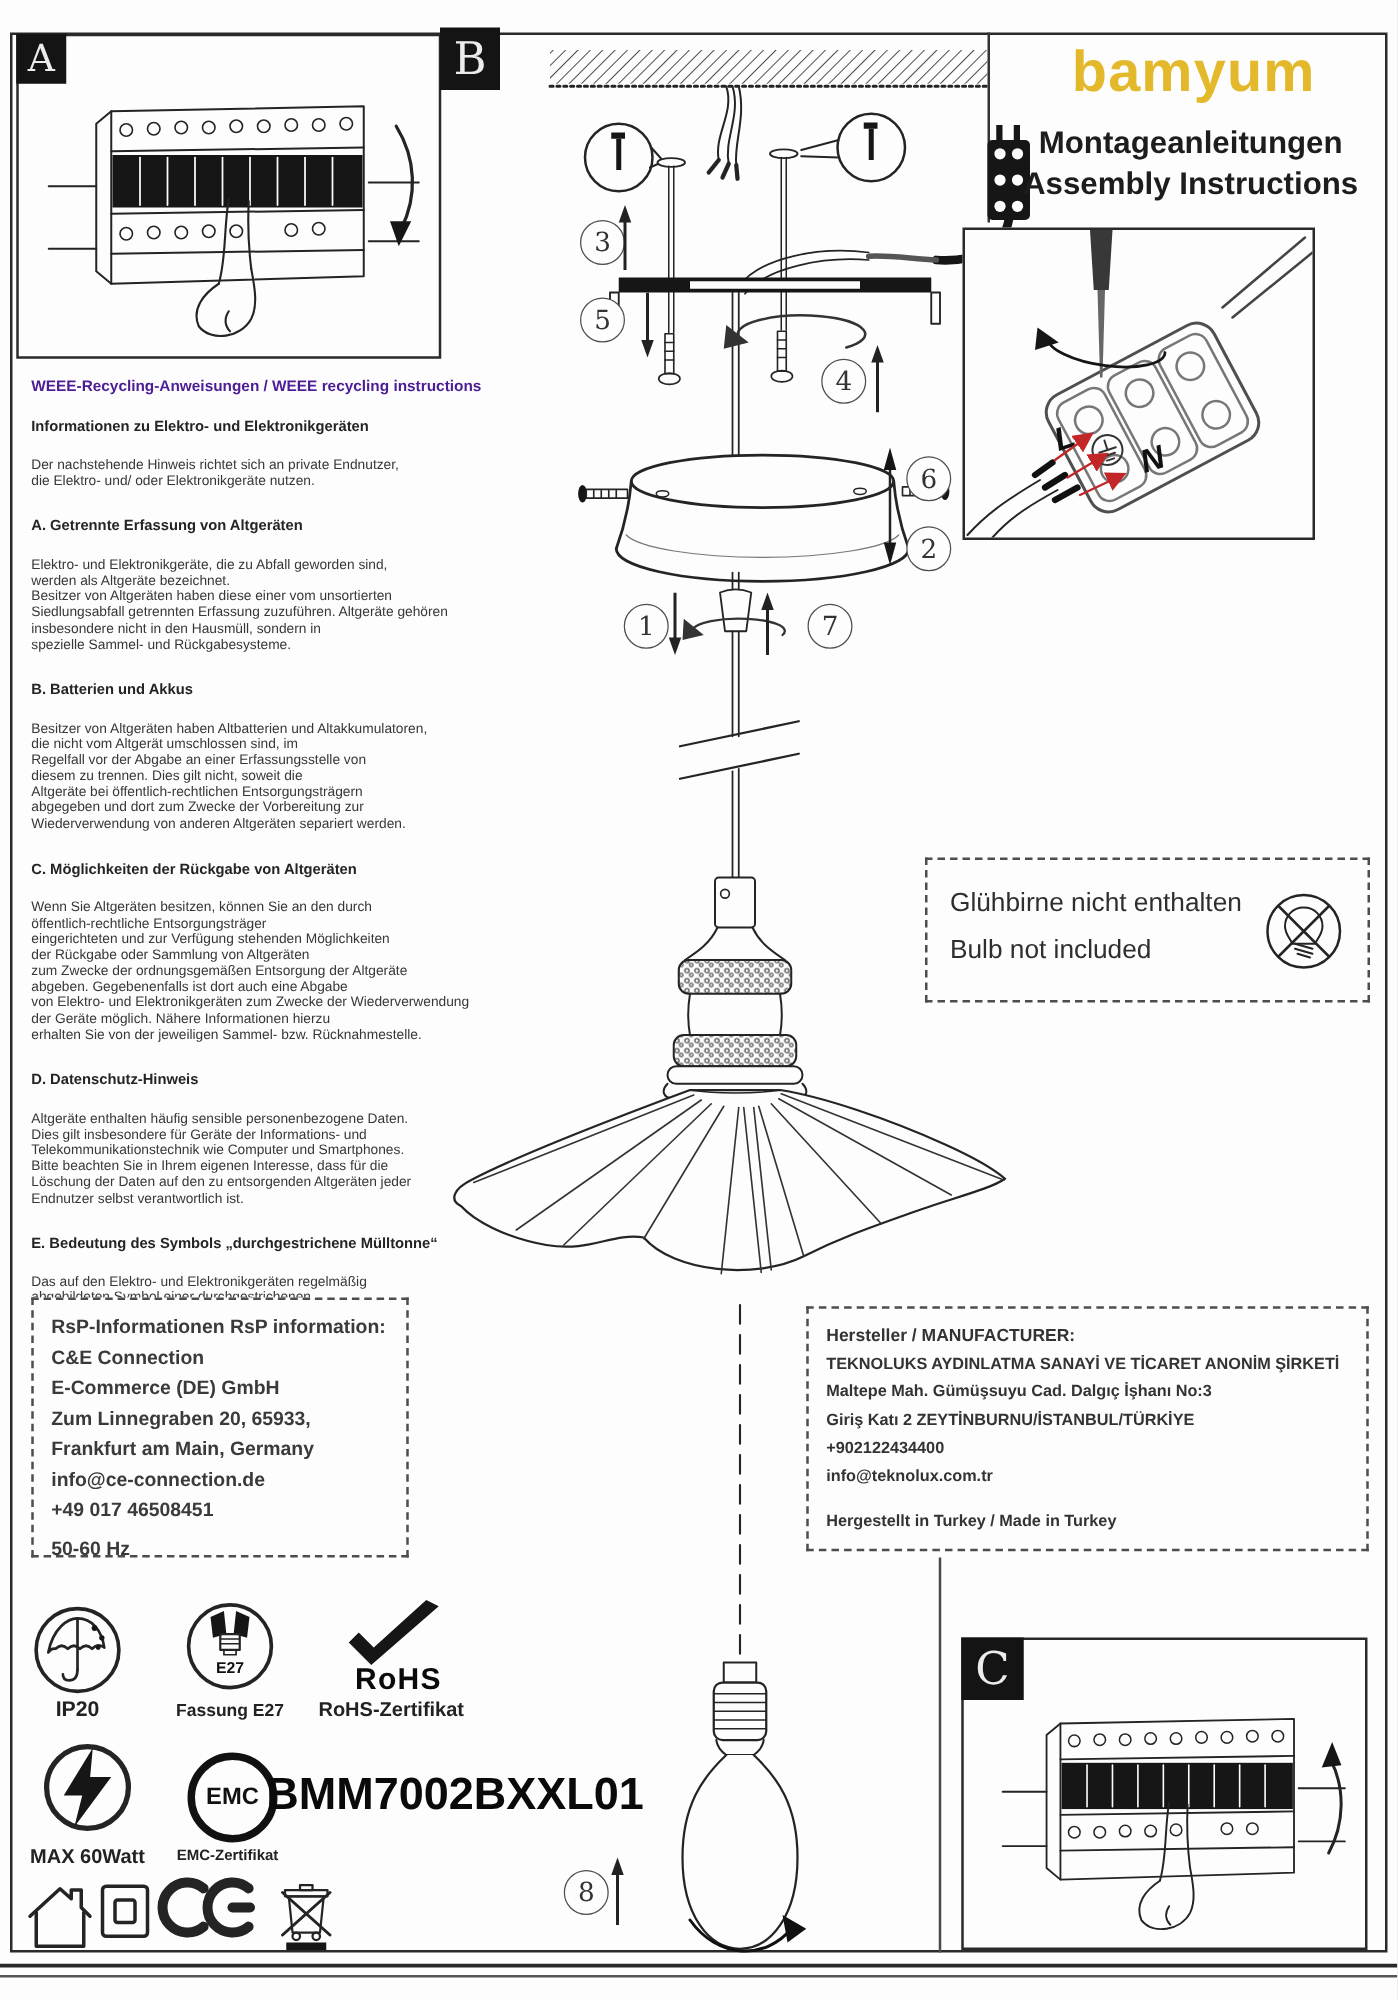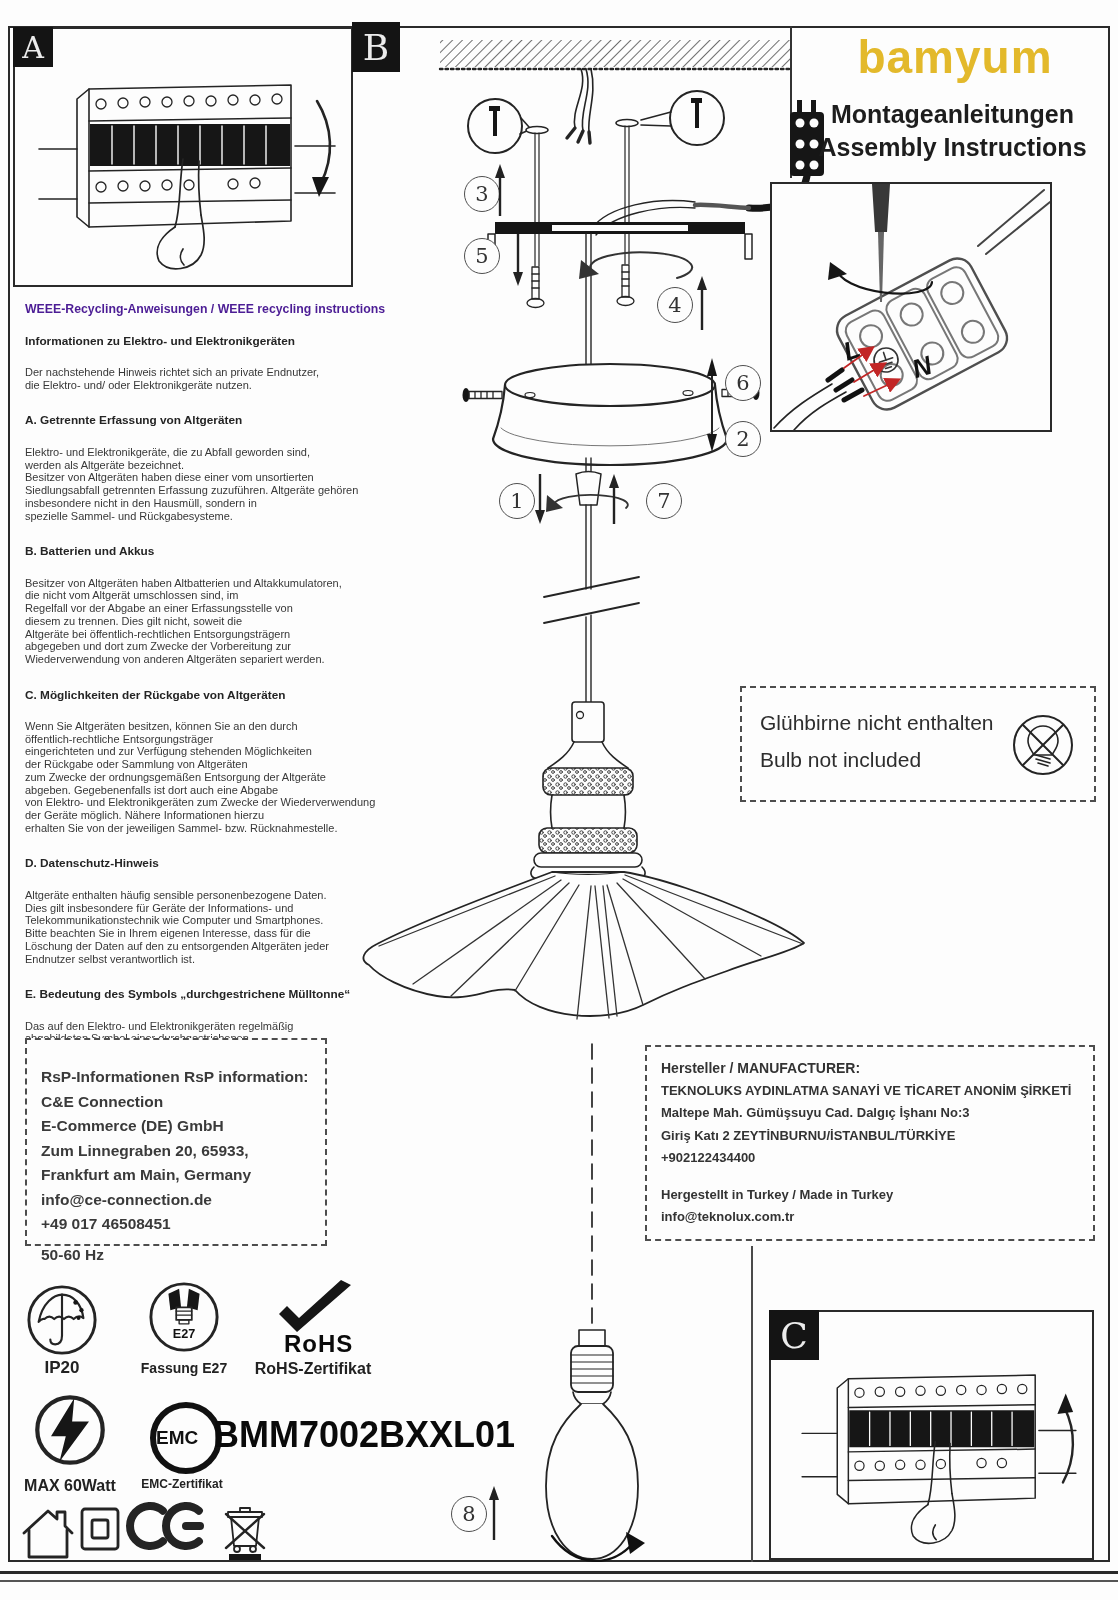--- a/index.html
+++ b/index.html
@@ -23,21 +23,21 @@
   .weee h4{font-size:11.8px;margin:0 0 5px 0;color:#242424;}
   .weee p{margin:0 0 10px 0;}
   .rsp{font-size:15.5px;font-weight:700;line-height:24.5px;color:#3a3a3a;}
   .mfr{font-size:13px;font-weight:700;line-height:22.5px;color:#333;}
   .mfr .t{font-size:14px;}
   .bulbnote{font-size:21px;font-weight:500;line-height:37px;color:#2e2e2e;}
   .certlbl{font-weight:700;font-size:16px;color:#222;text-align:center;}
   .model{font-size:36px;font-weight:700;letter-spacing:0px;color:#0a0a0a;}
   .rohs-word{font-size:24px;font-weight:700;letter-spacing:1px;color:#0a0a0a;}
   .emc-circle{width:60px;height:60px;border:6px solid #111;border-radius:50%;
-              display:flex;align-items:center;justify-content:flex-start;font-size:19px;font-weight:700;color:#111;}
+              display:flex;align-items:center;justify-content:center;font-size:19px;font-weight:700;color:#111;}
   .arr{display:block;}
   .arr line{stroke:#222;stroke-width:2.4;}
   .arr polygon{fill:#222;}
   .hline{background:#2a2a2a;}
 </style>
 </head>
 <body>
 
 <div class="page">
 
@@ -437,39 +437,39 @@
       <polygon points="1,14 11,14 6,0"></polygon>
     </svg>
   <div class="abs badge" style="left:451px;top:1496px;">
       <span>8</span>
     </div>
   <svg class="abs arr" style="left:488px;top:1486px;" width="12" height="54" viewBox="0 0 12 54">
       <line x1="6" y1="54" x2="6" y2="12"></line>
       <polygon points="1,14 11,14 6,0"></polygon>
     </svg>
 
-  <div class="abs dashbox rsp" style="left:25px;top:1038px;width:302px;height:208px;padding:25px 0 0 14px;box-sizing:border-box;">
+  <div class="abs dashbox rsp" style="left:25px;top:1038px;width:302px;height:208px;padding:10px 0 0 14px;box-sizing:border-box;">
     <div>RsP-Informationen RsP information:</div>
     <div>C&amp;E Connection</div>
     <div>E-Commerce (DE) GmbH</div>
     <div>Zum Linnegraben 20, 65933,</div>
     <div>Frankfurt am Main, Germany</div>
     <div>info@ce-connection.de</div>
     <div>+49 017 46508451</div>
     <div style="margin-top:6px;">50-60 Hz</div>
   </div>
 
   <div class="abs dashbox mfr" style="left:645px;top:1045px;width:450px;height:196px;padding:10px 0 0 14px;box-sizing:border-box;">
     <div class="t">Hersteller / MANUFACTURER:</div>
     <div>TEKNOLUKS AYDINLATMA SANAYİ VE TİCARET ANONİM ŞİRKETİ</div>
     <div>Maltepe Mah. Gümüşsuyu Cad. Dalgıç İşhanı No:3</div>
     <div>Giriş Katı 2 ZEYTİNBURNU/İSTANBUL/TÜRKİYE</div>
     <div>+902122434400</div>
+    <div>info@teknolux.com.tr</div>
     <div style="margin-top:14px;">Hergestellt in Turkey / Made in Turkey</div>
-    <div>info@teknolux.com.tr</div>
   </div>
 
   <svg class="abs draw" style="left:25px;top:1283px;" width="74" height="74" viewBox="0 0 76 76">
     <circle cx="38" cy="38" r="34" stroke-width="3"></circle>
     <path d="M14,40 C18,20 30,12 38,12 C50,12 58,22 60,36 Q55,32 50,37 Q45,32 40,37 Q35,32 30,37 Q25,32 20,37 Q17,36 14,40 Z" stroke-width="2.2"></path>
     <line x1="38" y1="12" x2="38" y2="54" stroke-width="2.2"></line>
     <path d="M38,54 Q38,63 31,63 Q26,63 26,58" stroke-width="2.2"></path>
     <circle cx="52" cy="20" r="2.4" class="fb"></circle>
       <circle cx="58" cy="28" r="2.2" class="fb"></circle>
       <circle cx="55" cy="36" r="2" class="fb"></circle>

